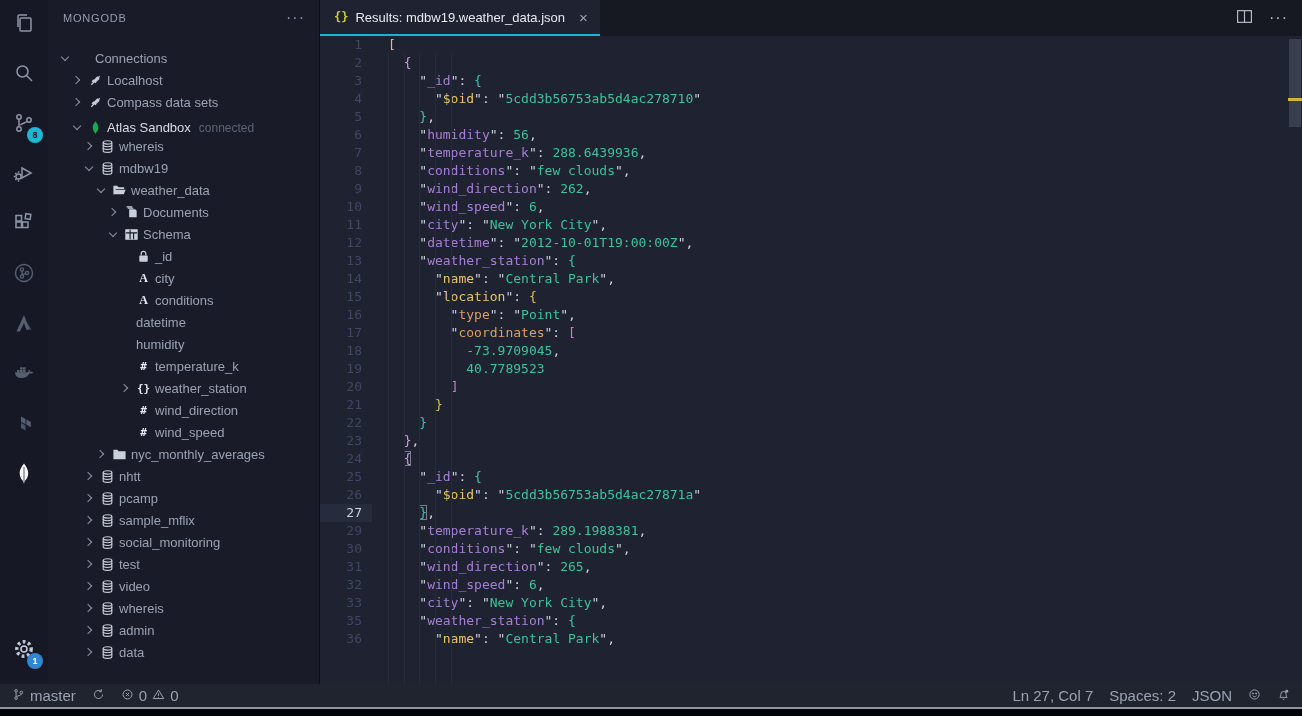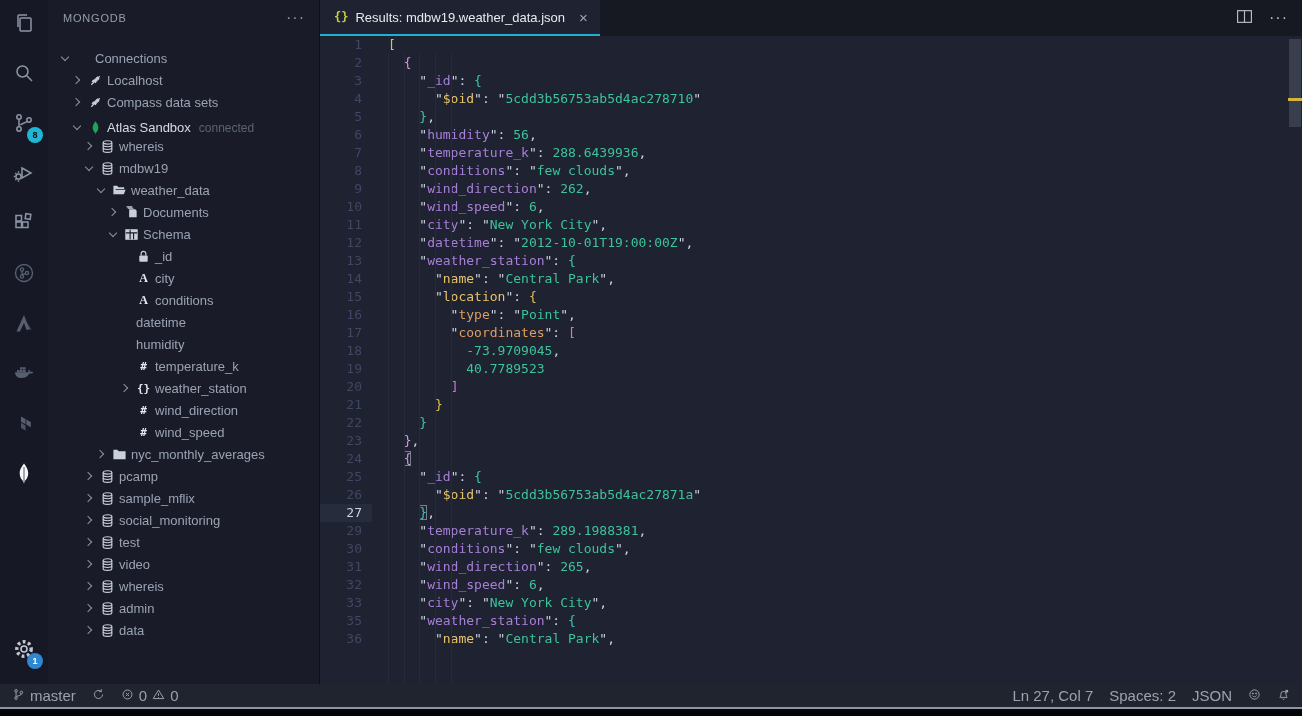--- a/index.html
+++ b/index.html
@@ -347,20 +347,33 @@
           <span class="chev right">
             <i></i>
           </span>
           <span class="ticon">
             <svg viewBox="0 0 16 16" fill="none" stroke="currentColor" stroke-width="1.2">
               <ellipse cx="8" cy="3.6" rx="4.6" ry="1.8"></ellipse>
               <path d="M3.4 3.6v8.8c0 1 2.1 1.8 4.6 1.8s4.6-.8 4.6-1.8V3.6"></path>
               <path d="M3.4 6.5c0 1 2.1 1.8 4.6 1.8s4.6-.8 4.6-1.8M3.4 9.4c0 1 2.1 1.8 4.6 1.8s4.6-.8 4.6-1.8"></path>
             </svg>
           </span>
+          <span class="tlabel">nhtt</span>
+        </div>
+        <div class="trow" style="padding-left: 34px;">
+          <span class="chev right">
+            <i></i>
+          </span>
+          <span class="ticon">
+            <svg viewBox="0 0 16 16" fill="none" stroke="currentColor" stroke-width="1.2">
+              <ellipse cx="8" cy="3.6" rx="4.6" ry="1.8"></ellipse>
+              <path d="M3.4 3.6v8.8c0 1 2.1 1.8 4.6 1.8s4.6-.8 4.6-1.8V3.6"></path>
+              <path d="M3.4 6.5c0 1 2.1 1.8 4.6 1.8s4.6-.8 4.6-1.8M3.4 9.4c0 1 2.1 1.8 4.6 1.8s4.6-.8 4.6-1.8"></path>
+            </svg>
+          </span>
           <span class="tlabel">pcamp</span>
         </div>
         <div class="trow" style="padding-left: 34px;">
           <span class="chev right">
             <i></i>
           </span>
           <span class="ticon">
             <svg viewBox="0 0 16 16" fill="none" stroke="currentColor" stroke-width="1.2">
               <ellipse cx="8" cy="3.6" rx="4.6" ry="1.8"></ellipse>
               <path d="M3.4 3.6v8.8c0 1 2.1 1.8 4.6 1.8s4.6-.8 4.6-1.8V3.6"></path>

